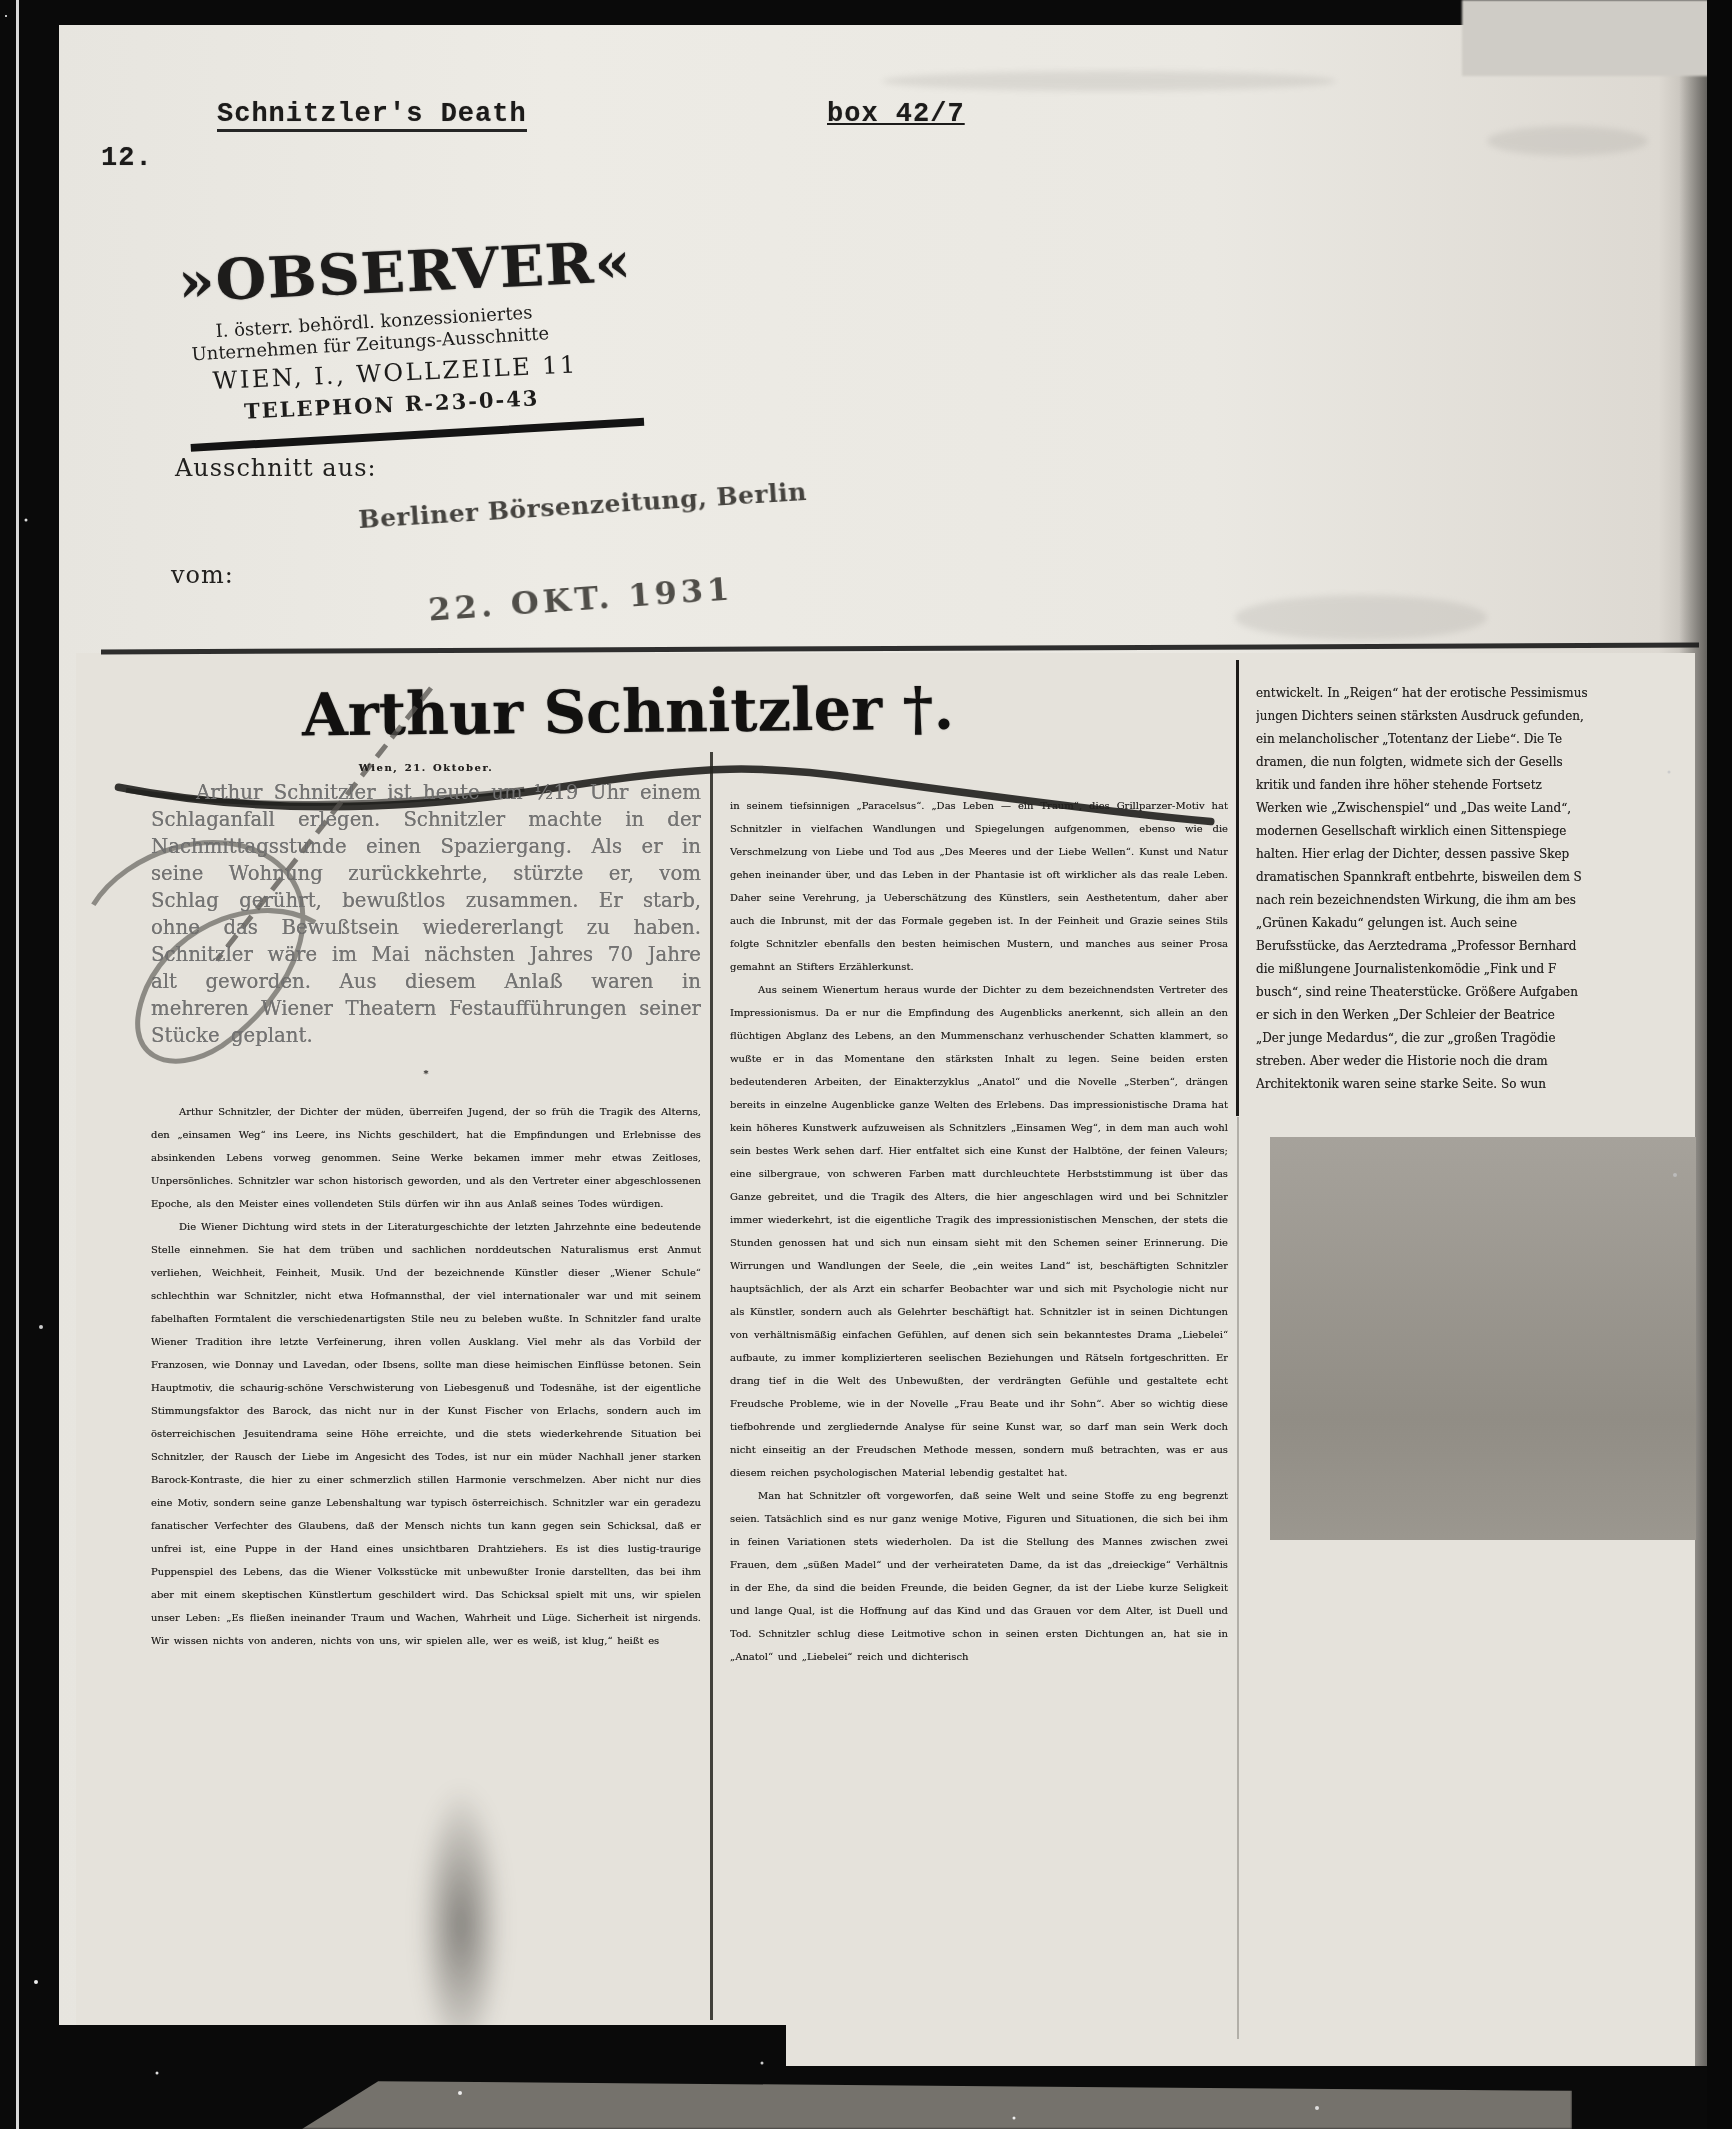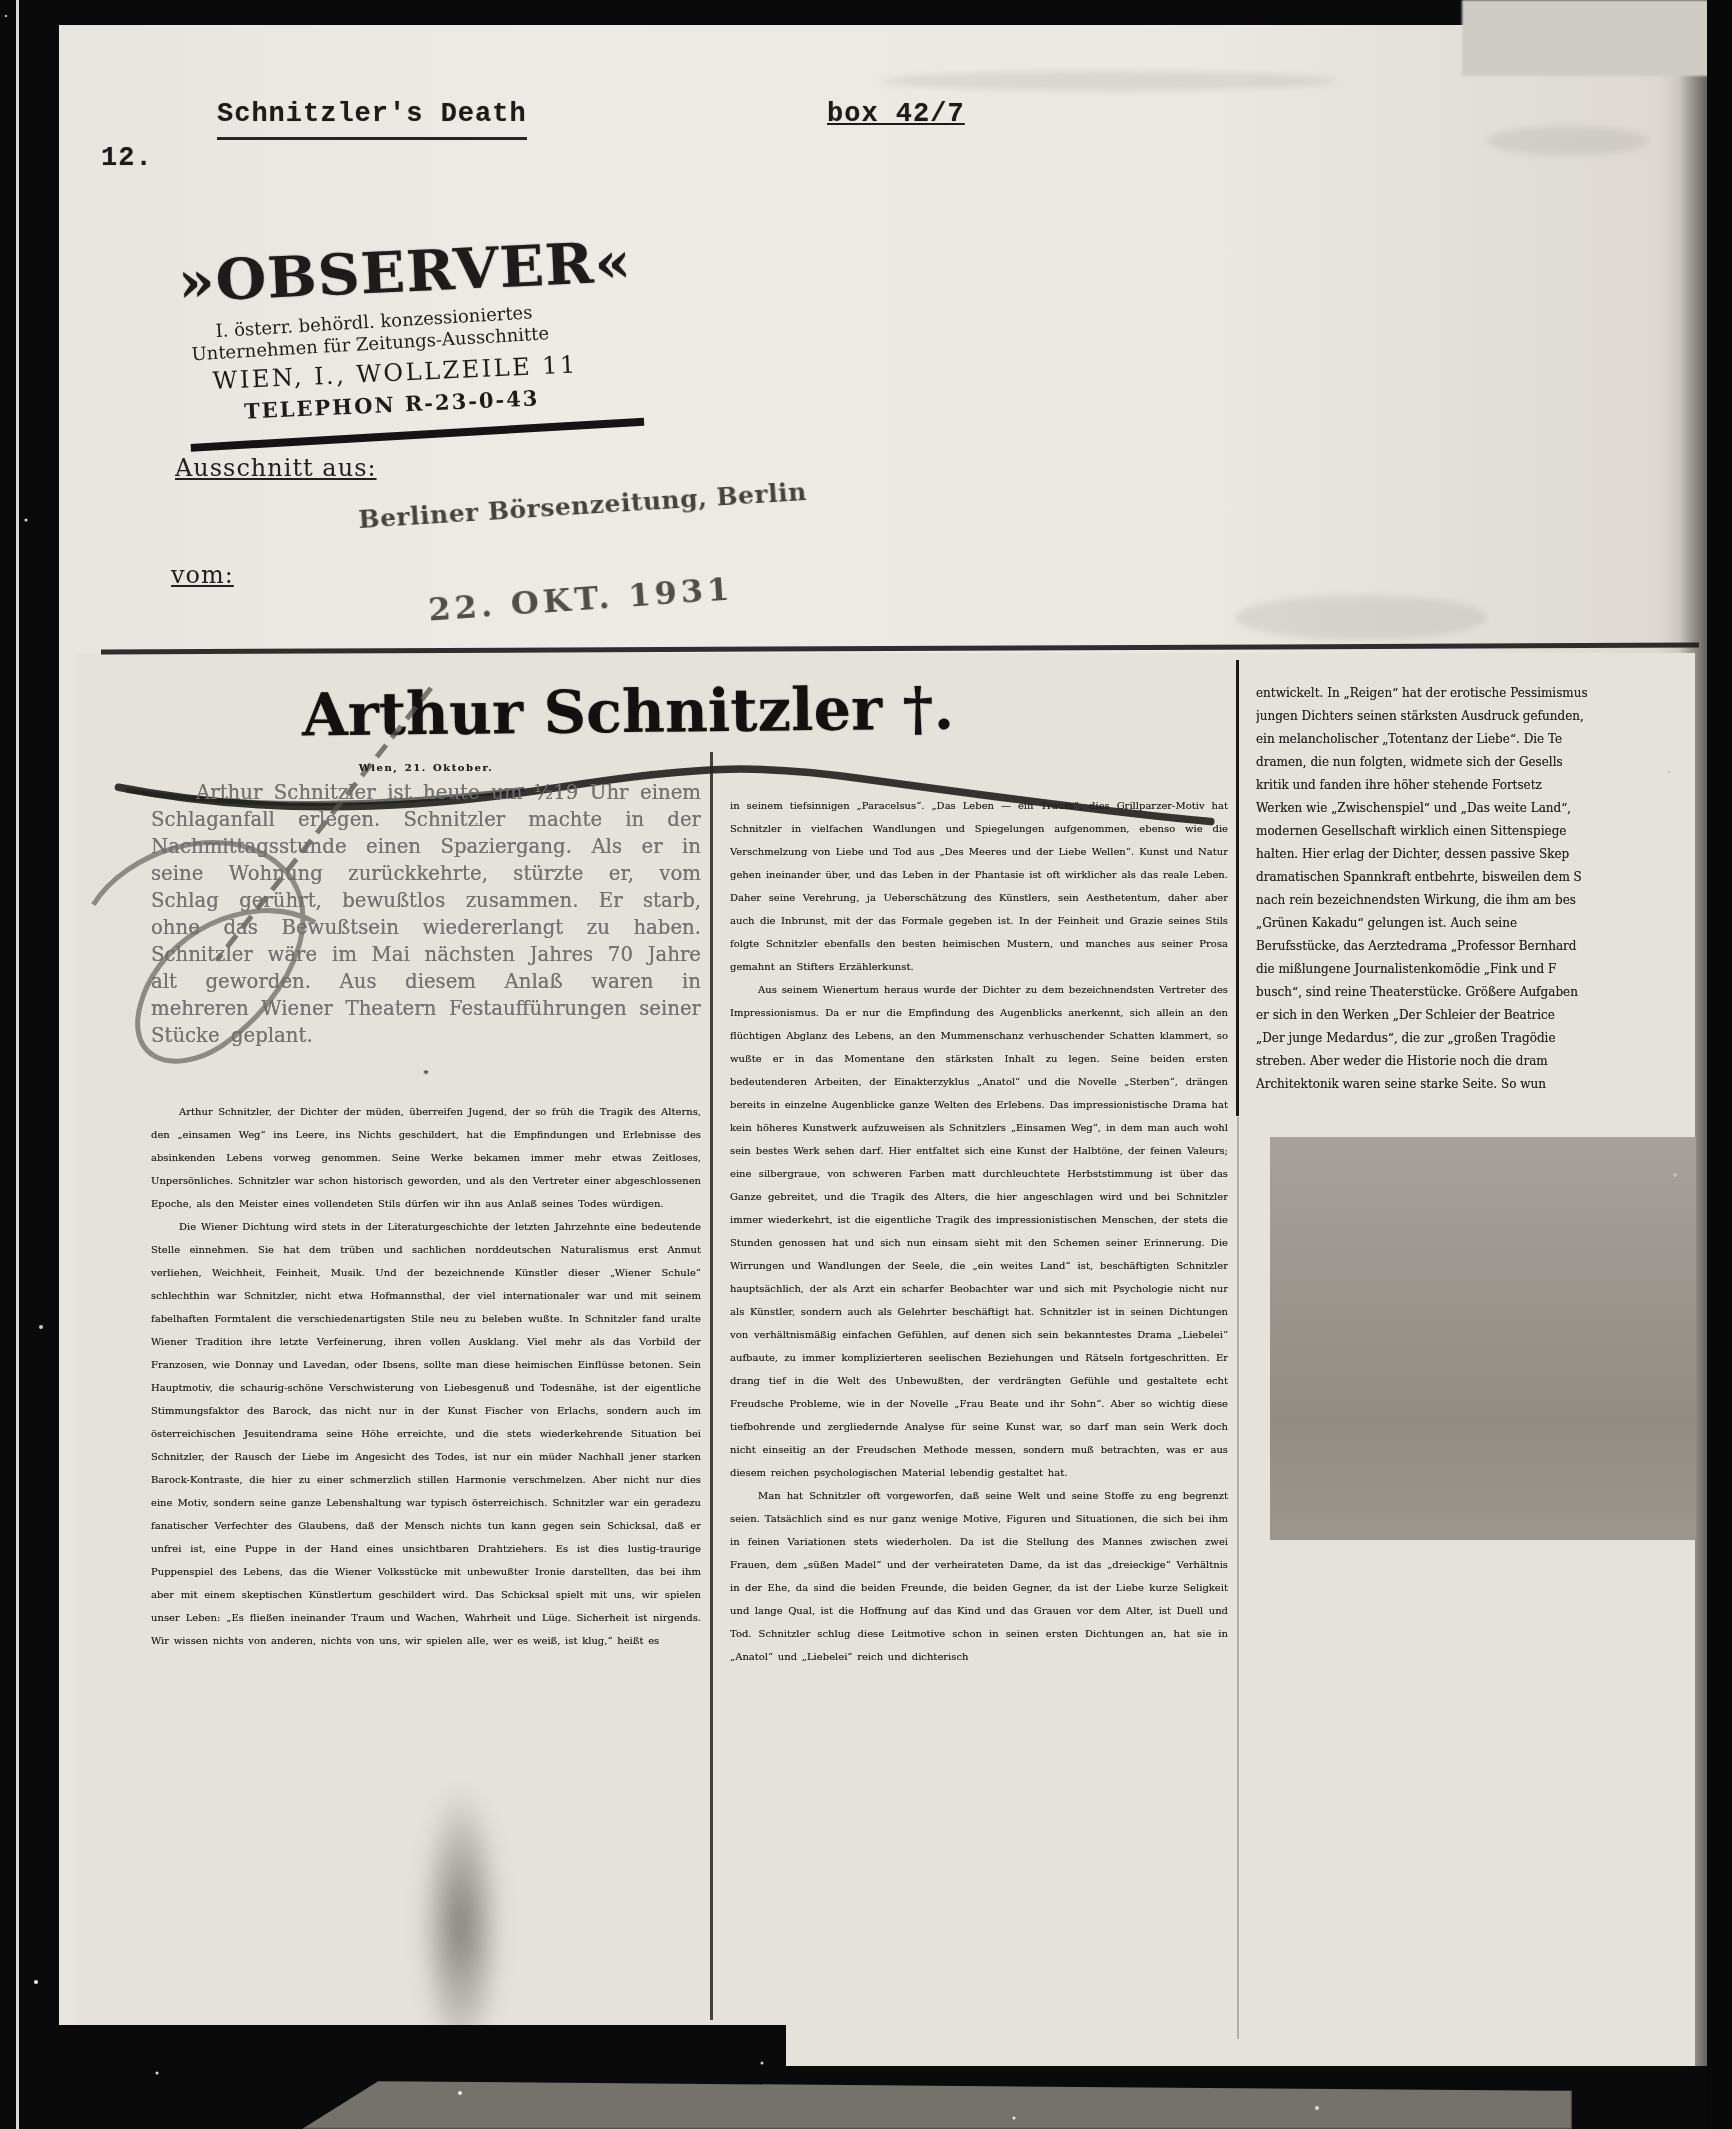--- a/index.html
+++ b/index.html
@@ -18,33 +18,33 @@
   
   .paper{position:absolute;left:58px;top:19px;width:1650px;height:2052px;
      background:linear-gradient(90deg,#e7e5df 0%,#edebe5 30%,#eae8e2 70%,#ddd9d2 97%,#b3afa8 100%);}
   .paper-edge-shadow{position:absolute;left:1679px;top:19px;width:29px;height:2052px;
      background:linear-gradient(90deg,rgba(0,0,0,0),rgba(0,0,0,.45));}
   .smudge{position:absolute;background:#8d8a85;opacity:.18;filter:blur(3px);border-radius:50%;}
   
   .archive{position:absolute;left:101px;top:99px;width:1159px;font-family:"Liberation Mono",monospace;
      font-size:27px;font-weight:bold;color:#1c1b1a;letter-spacing:1px;text-shadow:0 0 1px rgba(0,0,0,.35);}
   .archive .num{position:absolute;left:0;top:0;margin-top:44px;}
-  .archive .ttl{position:absolute;left:116px;top:0;border-bottom:3.5px solid #262626;padding-bottom:8px;}
+  .archive .ttl{position:absolute;left:116px;top:0;border-bottom:3.5px solid #262626;}
   .archive .box{position:absolute;left:726px;top:0;text-decoration:underline;}
   
   .observer{position:absolute;left:181px;top:237px;width:504px;transform:rotate(-2.6deg);color:#1d1c1b;}
   .ob-brand{font-size:56px;font-weight:bold;letter-spacing:1px;transform:scaleX(1.04);transform-origin:left;
      white-space:nowrap;text-shadow:0 0 1.5px rgba(0,0,0,.45);}
   .ob-l1{font-size:18px;margin:4px 0 0 35px;transform:rotate(-.8deg);white-space:nowrap;}
   .ob-l2{font-size:18px;margin:1px 0 0 10px;transform:rotate(-.8deg);white-space:nowrap;}
   .ob-addr{font-size:24px;margin:7px 0 0 30px;letter-spacing:2.5px;white-space:nowrap;}
   .ob-tel{font-size:21px;font-weight:bold;margin:5px 0 0 60px;letter-spacing:2px;white-space:nowrap;}
   .ob-bar{margin:15px 0 0 5px;width:454px;height:7.6px;background:#141414;transform:rotate(-.7deg);}
   
-  .lbl{position:absolute;font-size:24px;color:#22211f;letter-spacing:1px;text-decoration:underline;}
+  .lbl{position:absolute;font-size:24px;color:#22211f;letter-spacing:1px;}
   .stamp{position:absolute;font-weight:bold;color:#45433f;filter:blur(0.4px);white-space:nowrap;}
   .stamp.src{left:358px;top:491px;font-size:25px;transform:rotate(-3.6deg);letter-spacing:0.5px;}
   .stamp.date{left:428px;top:580px;font-size:32px;transform:rotate(-4deg);letter-spacing:4px;color:#504e49;}
   
   .clip-bg{position:absolute;left:76px;top:653px;width:1619px;height:1417px;background:#e5e2db;}
   .clip-topline{position:absolute;left:101px;top:646px;width:1598px;height:4.5px;background:#191919;
      transform:rotate(-.25deg);opacity:.9;}
   .headline{position:absolute;left:302px;top:677px;width:655px;font-size:59px;font-weight:bold;
      transform:rotate(-.6deg);white-space:nowrap;color:#121110;text-shadow:0 0 1.5px rgba(0,0,0,.4);}
   .vrule1{position:absolute;left:710px;top:752px;width:2.5px;height:1268px;background:#26241f;opacity:.85;}

